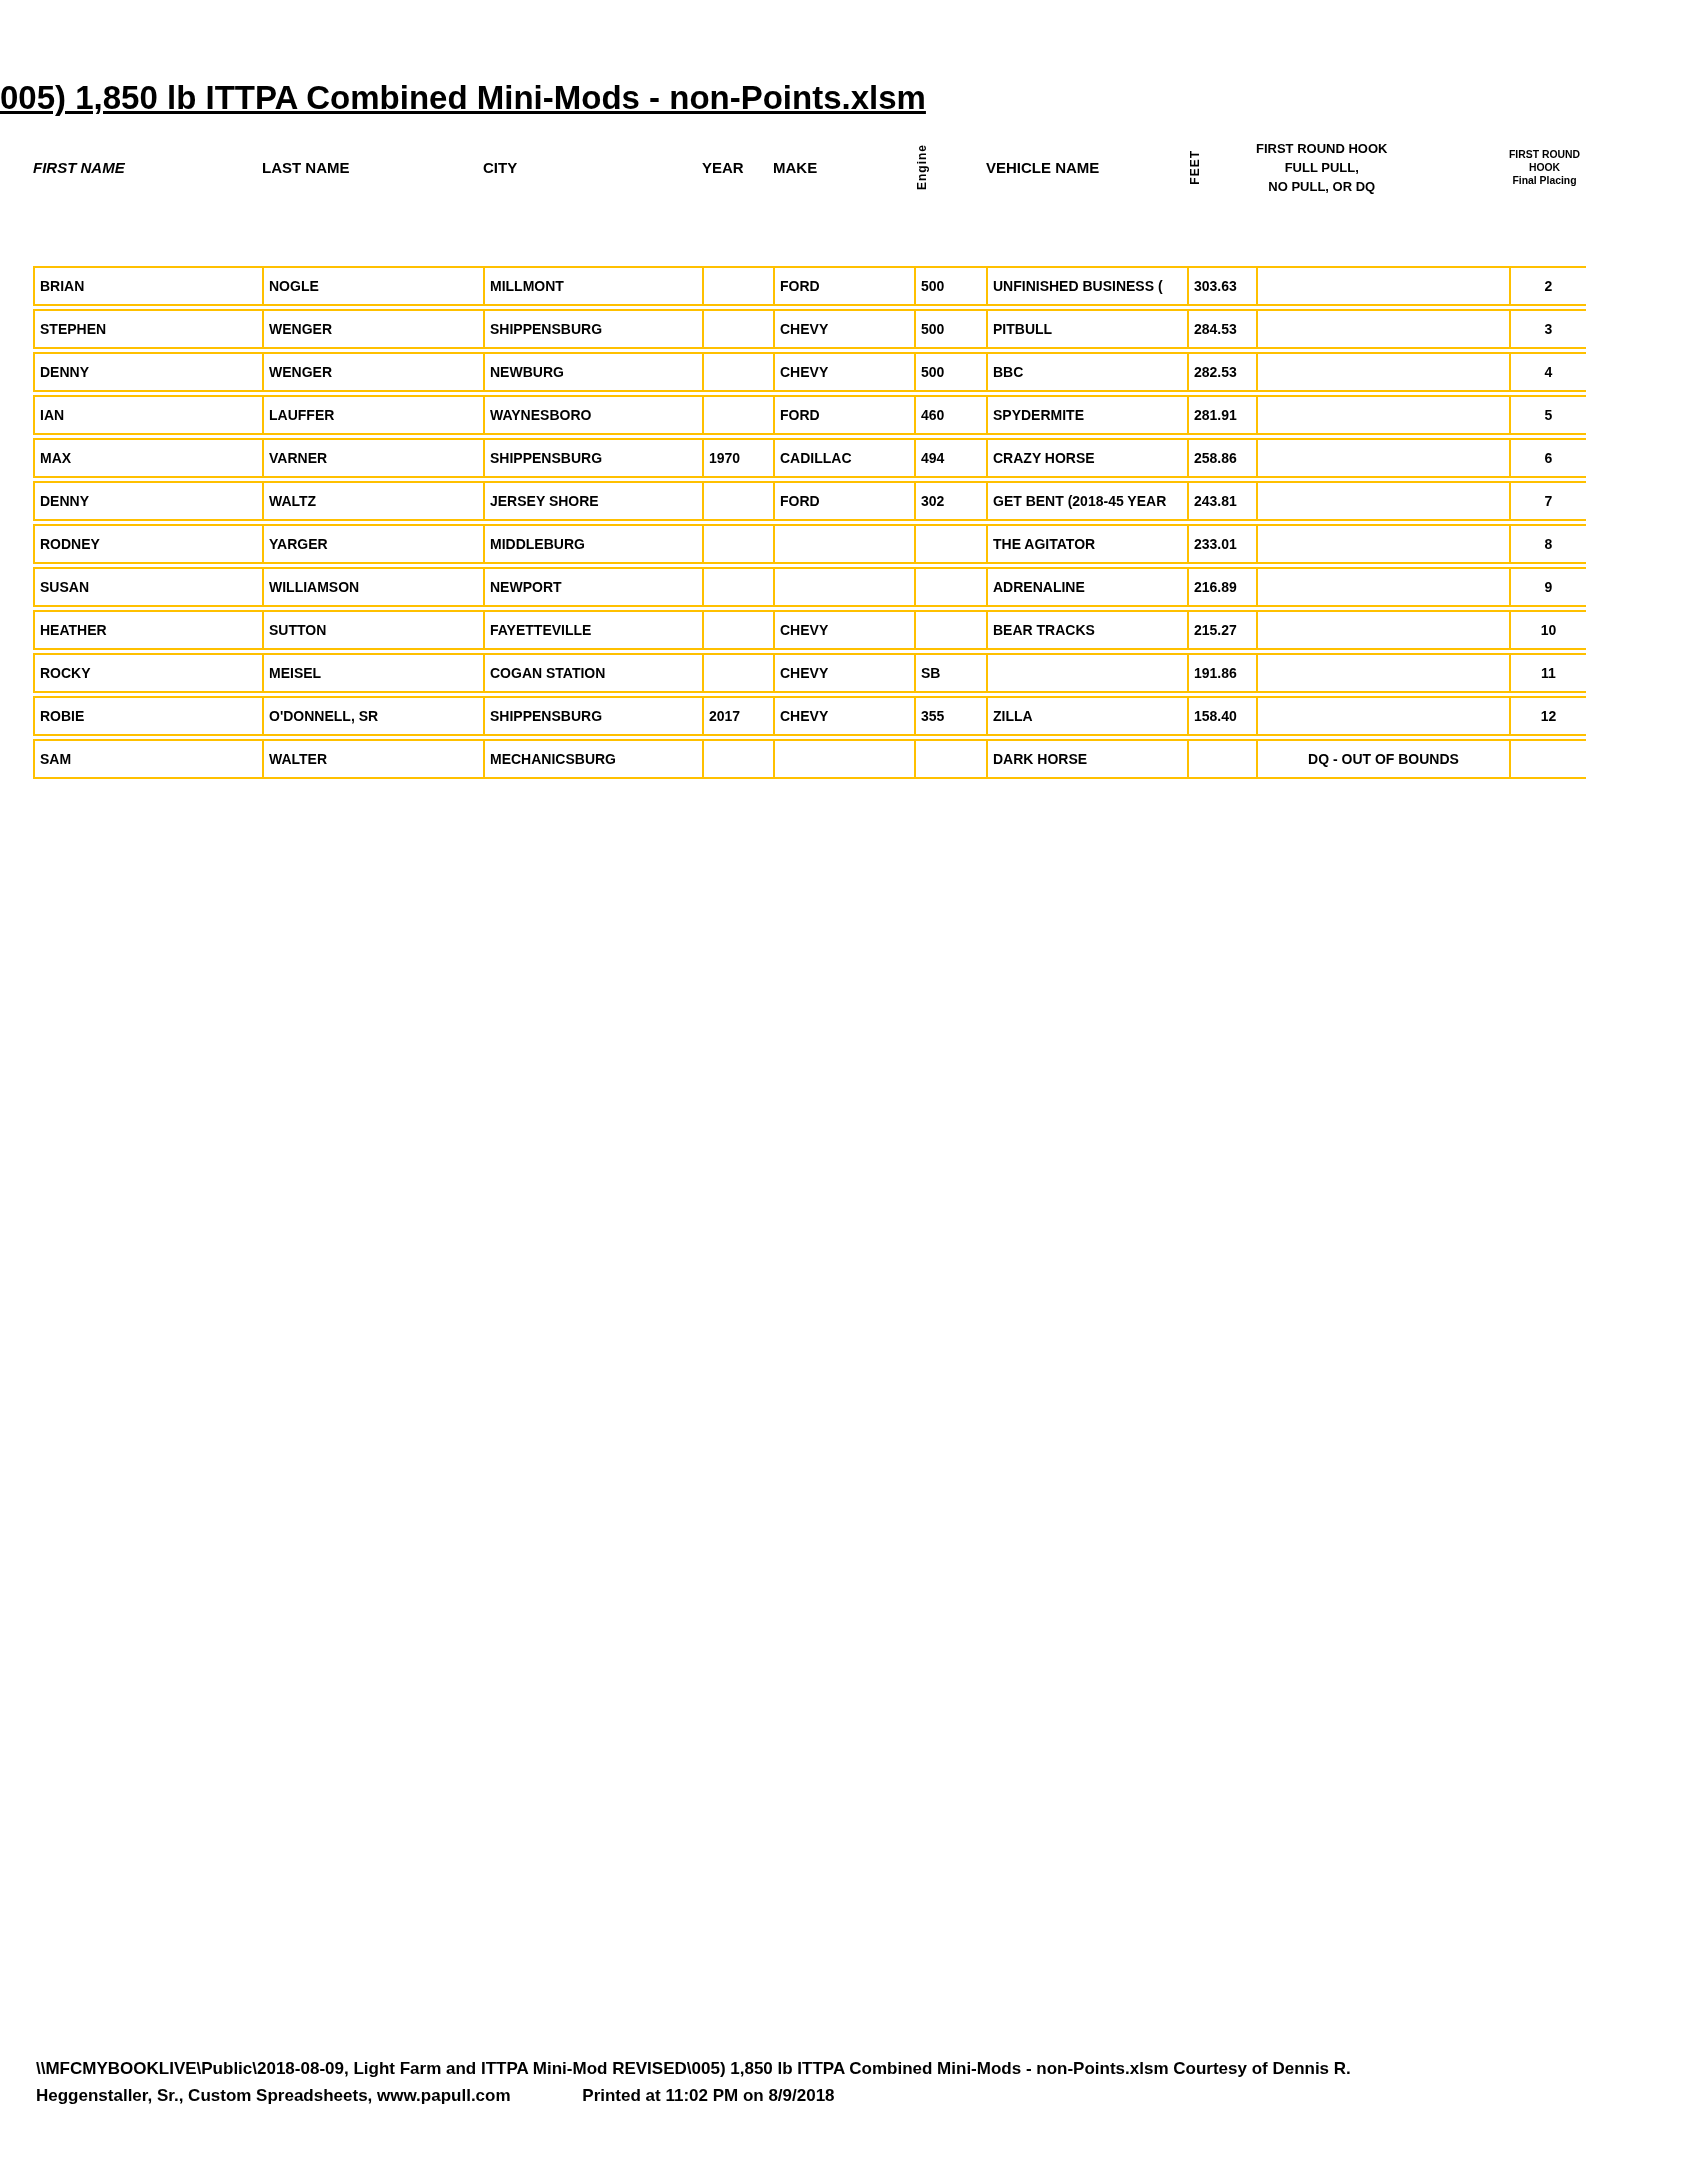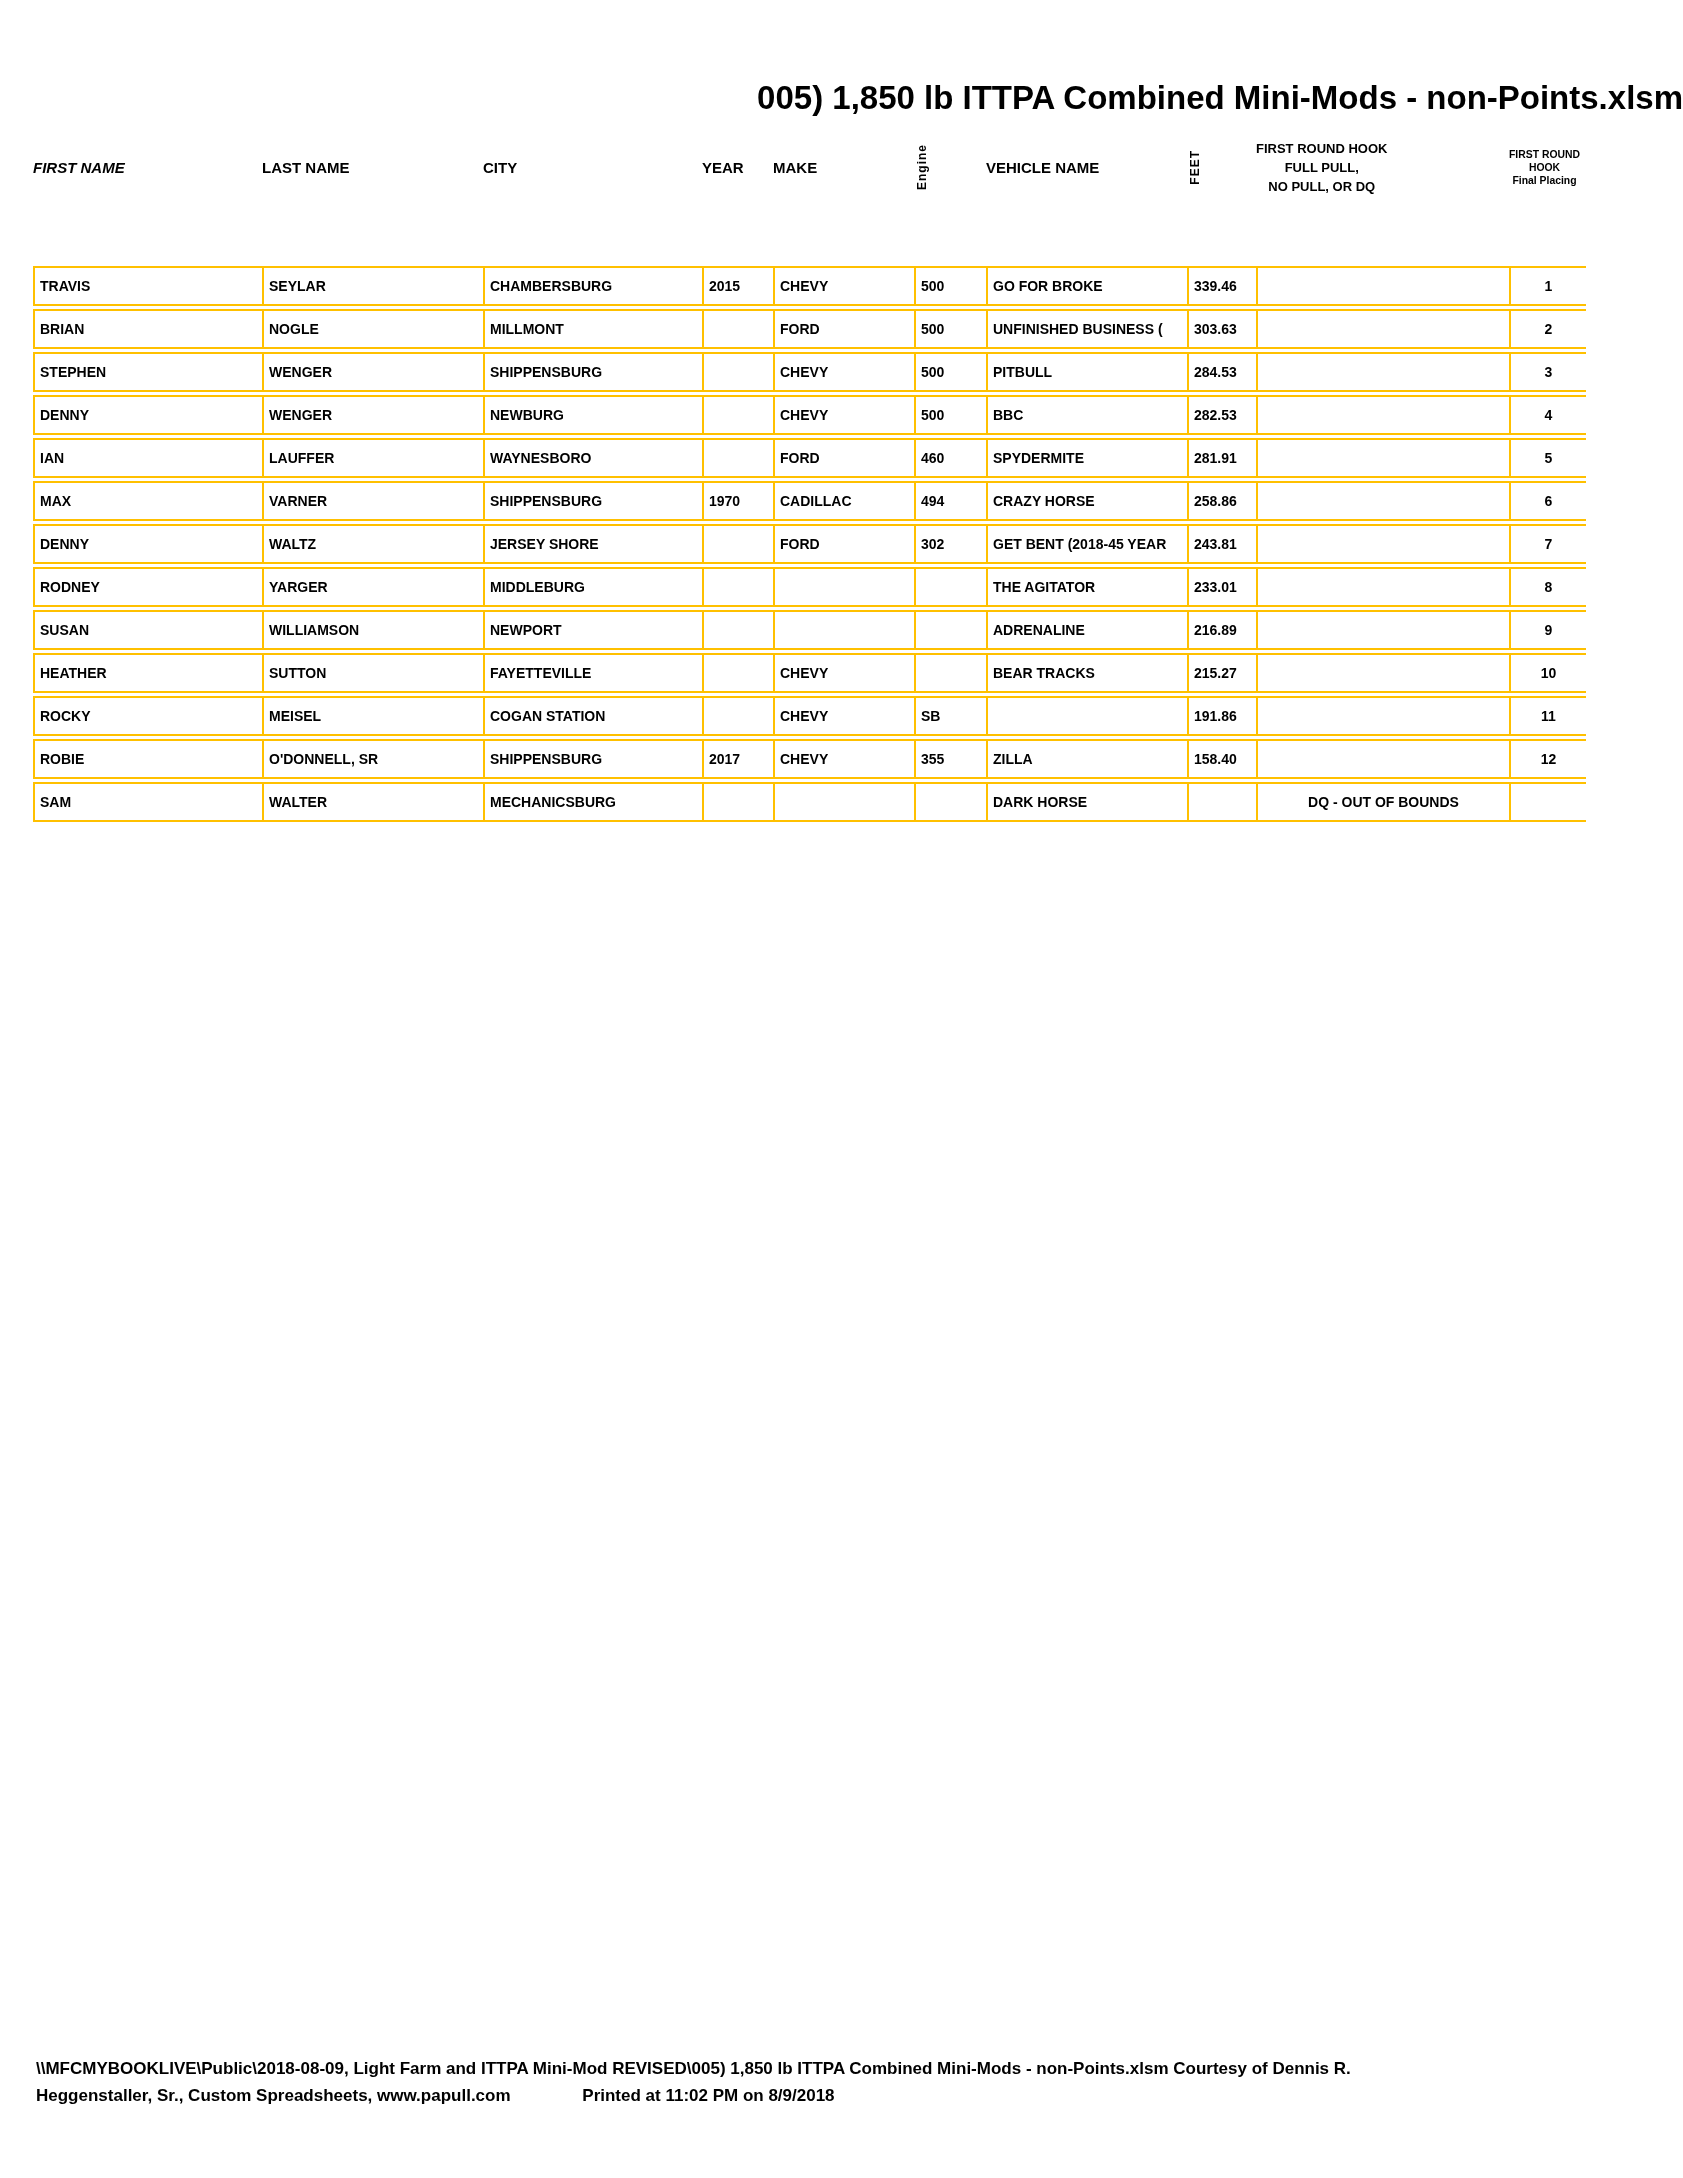--- a/index.html
+++ b/index.html
@@ -17,22 +17,23 @@
   .title {
     position: absolute;
     top: 42px; left: 0; width: 1683px;
     text-align: center;
     font-size: 29px;
     letter-spacing: 0px;
   }
   .subtitle {
     position: absolute;
     top: 79px; left: 0; width: 1683px;
-    text-align: right;
+    text-align: left;
     font-size: 33px;
+    text-decoration: underline;
   }
 
   
   .header-row {
     position: absolute;
     left: 33px; top: 137px;
     width: 1553px; height: 61px;
     display: flex;
     align-items: stretch;
   }
@@ -140,32 +141,20 @@
       <col style="width:71px">
         <col style="width:141px">
         <col style="width:72px">
       <col style="width:201px">
         <col style="width:69px">
         <col style="width:253px">
       <col style="width:77px">
     </colgroup>
     <tbody>
         <tr>
-          <td>TRAVIS</td>
-          <td>SEYLAR</td>
-          <td>CHAMBERSBURG</td>
-          <td>2015</td>
-          <td>CHEVY</td>
-          <td>500</td>
-          <td>GO FOR BROKE</td>
-          <td>339.46</td>
-          <td class="c-center"></td>
-          <td class="c-center">1</td>
-        </tr>
-        <tr>
           <td>BRIAN</td>
           <td>NOGLE</td>
           <td>MILLMONT</td>
           <td></td>
           <td>FORD</td>
           <td>500</td>
           <td>UNFINISHED BUSINESS (</td>
           <td>303.63</td>
           <td class="c-center"></td>
           <td class="c-center">2</td>

